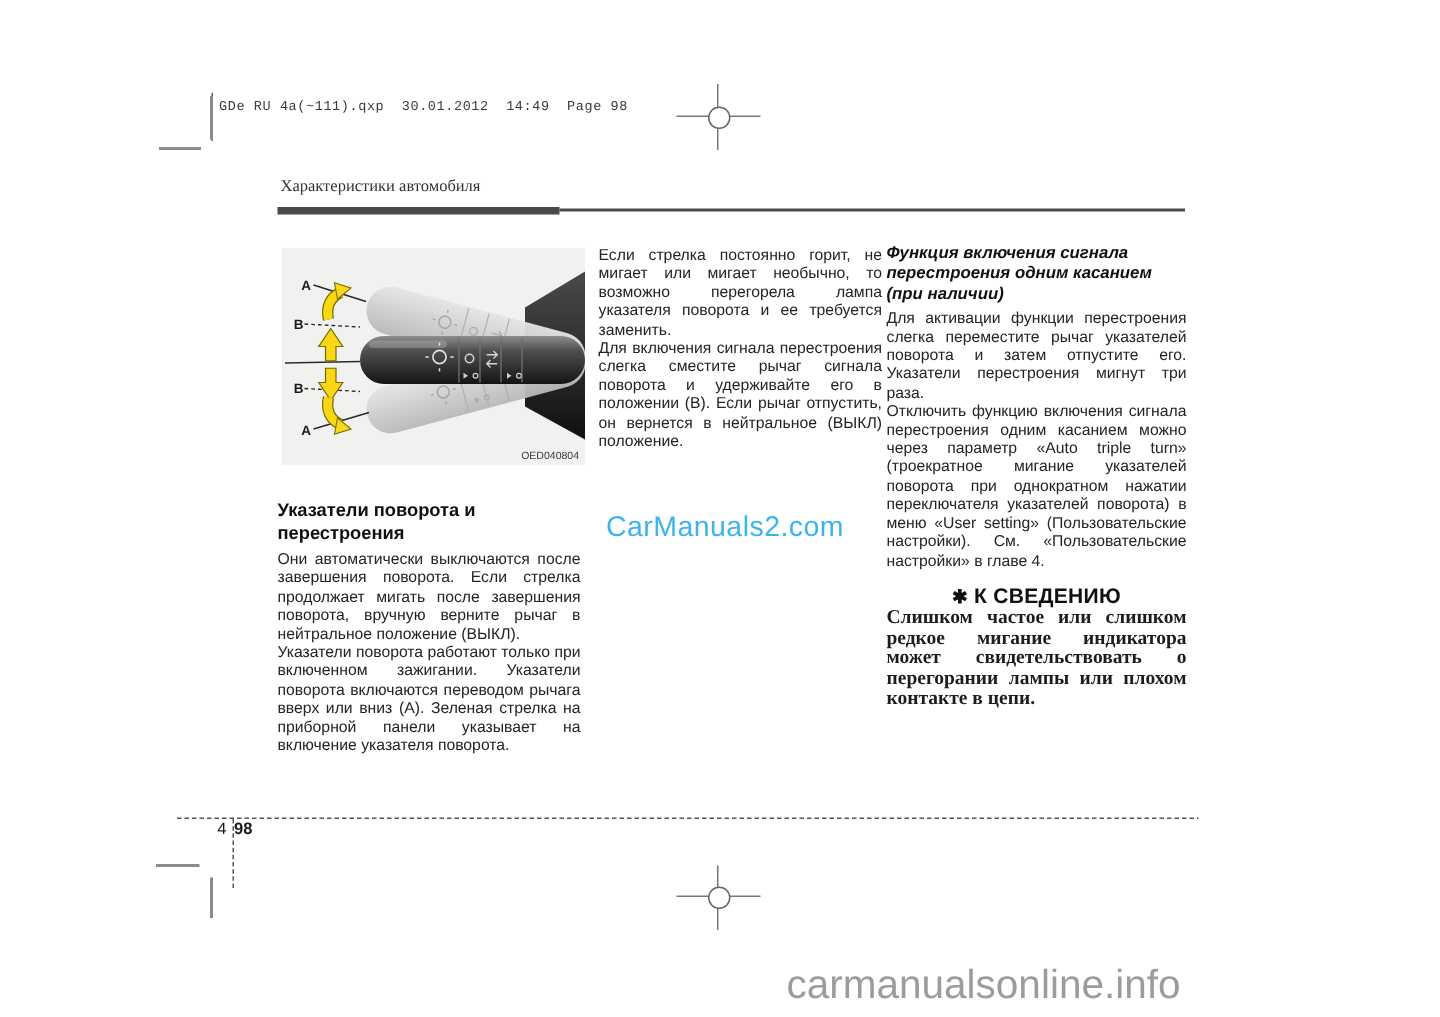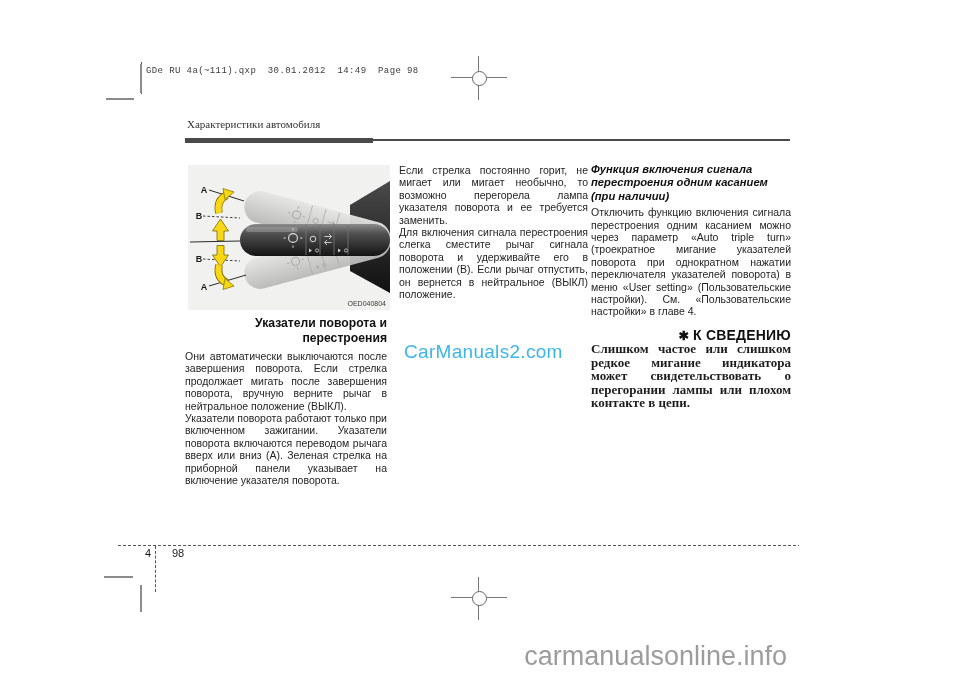--- a/index.html
+++ b/index.html
@@ -24,23 +24,23 @@
   .figure { left:188px; top:165px; width:202px; height:145px; }
   .figlabel { font-family:"Liberation Sans", sans-serif; font-size:9px; font-weight:bold; fill:#1c1c1c; }
   .figcode  { font-family:"Liberation Sans", sans-serif; font-size:7px; fill:#3a3a3a; }
 
   
   .col { position:absolute; text-align:justify; font-size:10.5px; line-height:12.4px; color:#242424; }
   .col p { margin:0; }
   .col-left  { left:185px; top:316px; width:202px; }
   .col-mid   { left:399px; top:164px; width:189px; }
   .col-right { left:591px; top:163px; width:200px; }
-  .h-left  { font-weight:bold; font-size:12.2px; line-height:14.5px; text-align:right; margin:0 0 5px 0; color:#101010; }
+  .h-left  { font-weight:bold; font-size:12.2px; line-height:14.5px; text-align:left; margin:17px 0 5px 0; color:#101010; }
   .h-right { font-weight:bold; font-style:italic; font-size:11.2px; line-height:13.4px; text-align:left; margin:0 0 3px 0; color:#101010; }
-  .note-head { margin-top:11px; text-align:right; font-size:14px; font-weight:bold; color:#101010; letter-spacing:0.2px; }
+  .note-head { margin-top:11px; text-align:center; font-size:14px; font-weight:bold; color:#101010; letter-spacing:0.2px; }
   .note-star { font-size:12.5px; margin-right:4px; }
   .note-text { font-family:"Liberation Serif", serif; font-weight:bold; font-size:13px;
                line-height:13.4px; color:#1d1d1d; margin-top:3px; text-align:justify; }
 
   
   .foot-dash  { left:118px; top:545px; width:828px; height:0; border-top:1px dashed #555; }
   .foot-vdash { left:155px; top:546px; height:46px; width:0; border-left:1px dashed #555; }
   .foot-num { font-size:11px; color:#1a1a1a; }
 
   
@@ -186,27 +186,28 @@
     <p>Указатели поворота работают только при включенном зажигании. Указатели поворота включаются переводом рычага вверх или вниз (А). Зеленая стрелка на приборной панели указывает на включение указателя поворота.</p>
   </div>
 
   <div class="col col-mid">
     <p>Если стрелка постоянно горит, не мигает или мигает необычно, то возможно перегорела лампа указателя поворота и ее требуется заменить.</p>
     <p>Для включения сигнала перестроения слегка сместите рычаг сигнала поворота и удерживайте его в положении (В). Если рычаг отпустить, он вернется в нейтральное (ВЫКЛ) положение.</p>
   </div>
 
   <div class="col col-right">
     <h4 class="h-right">Функция включения сигнала перестроения одним касанием (при наличии)</h4>
+    <p>Для активации функции перестроения слегка переместите рычаг указателей поворота и затем отпустите его. Указатели перестроения мигнут три раза.</p>
     <p>Отключить функцию включения сигнала перестроения одним касанием можно через параметр «Auto triple turn» (троекратное мигание указателей поворота при однократном нажатии переключателя указателей поворота) в меню «User setting» (Пользовательские настройки). См. «Пользовательские настройки» в главе 4.</p>
     <div class="note-head"><span class="note-star">✱</span><span>К СВЕДЕНИЮ</span></div>
     <p class="note-text">Слишком частое или слишком редкое мигание индикатора может свидетельствовать о перегорании лампы или плохом контакте в цепи.</p>
   </div>
 
   <div class="abs wm-blue">CarManuals2.com</div>
 
   <div class="abs foot-dash"></div>
   <div class="abs foot-vdash"></div>
   <div class="abs foot-num" style="left:136px; top:547px; width:15px; text-align:right;">4</div>
-  <div class="abs foot-num" style="left:172px; top:547px;">98</div>
+  <div class="abs foot-num" style="left:156px; top:547px;font-weight:bold;">98</div>
 
   <div class="abs wm-gray">carmanualsonline.info</div>
 
 </div>
 
 </body></html>

